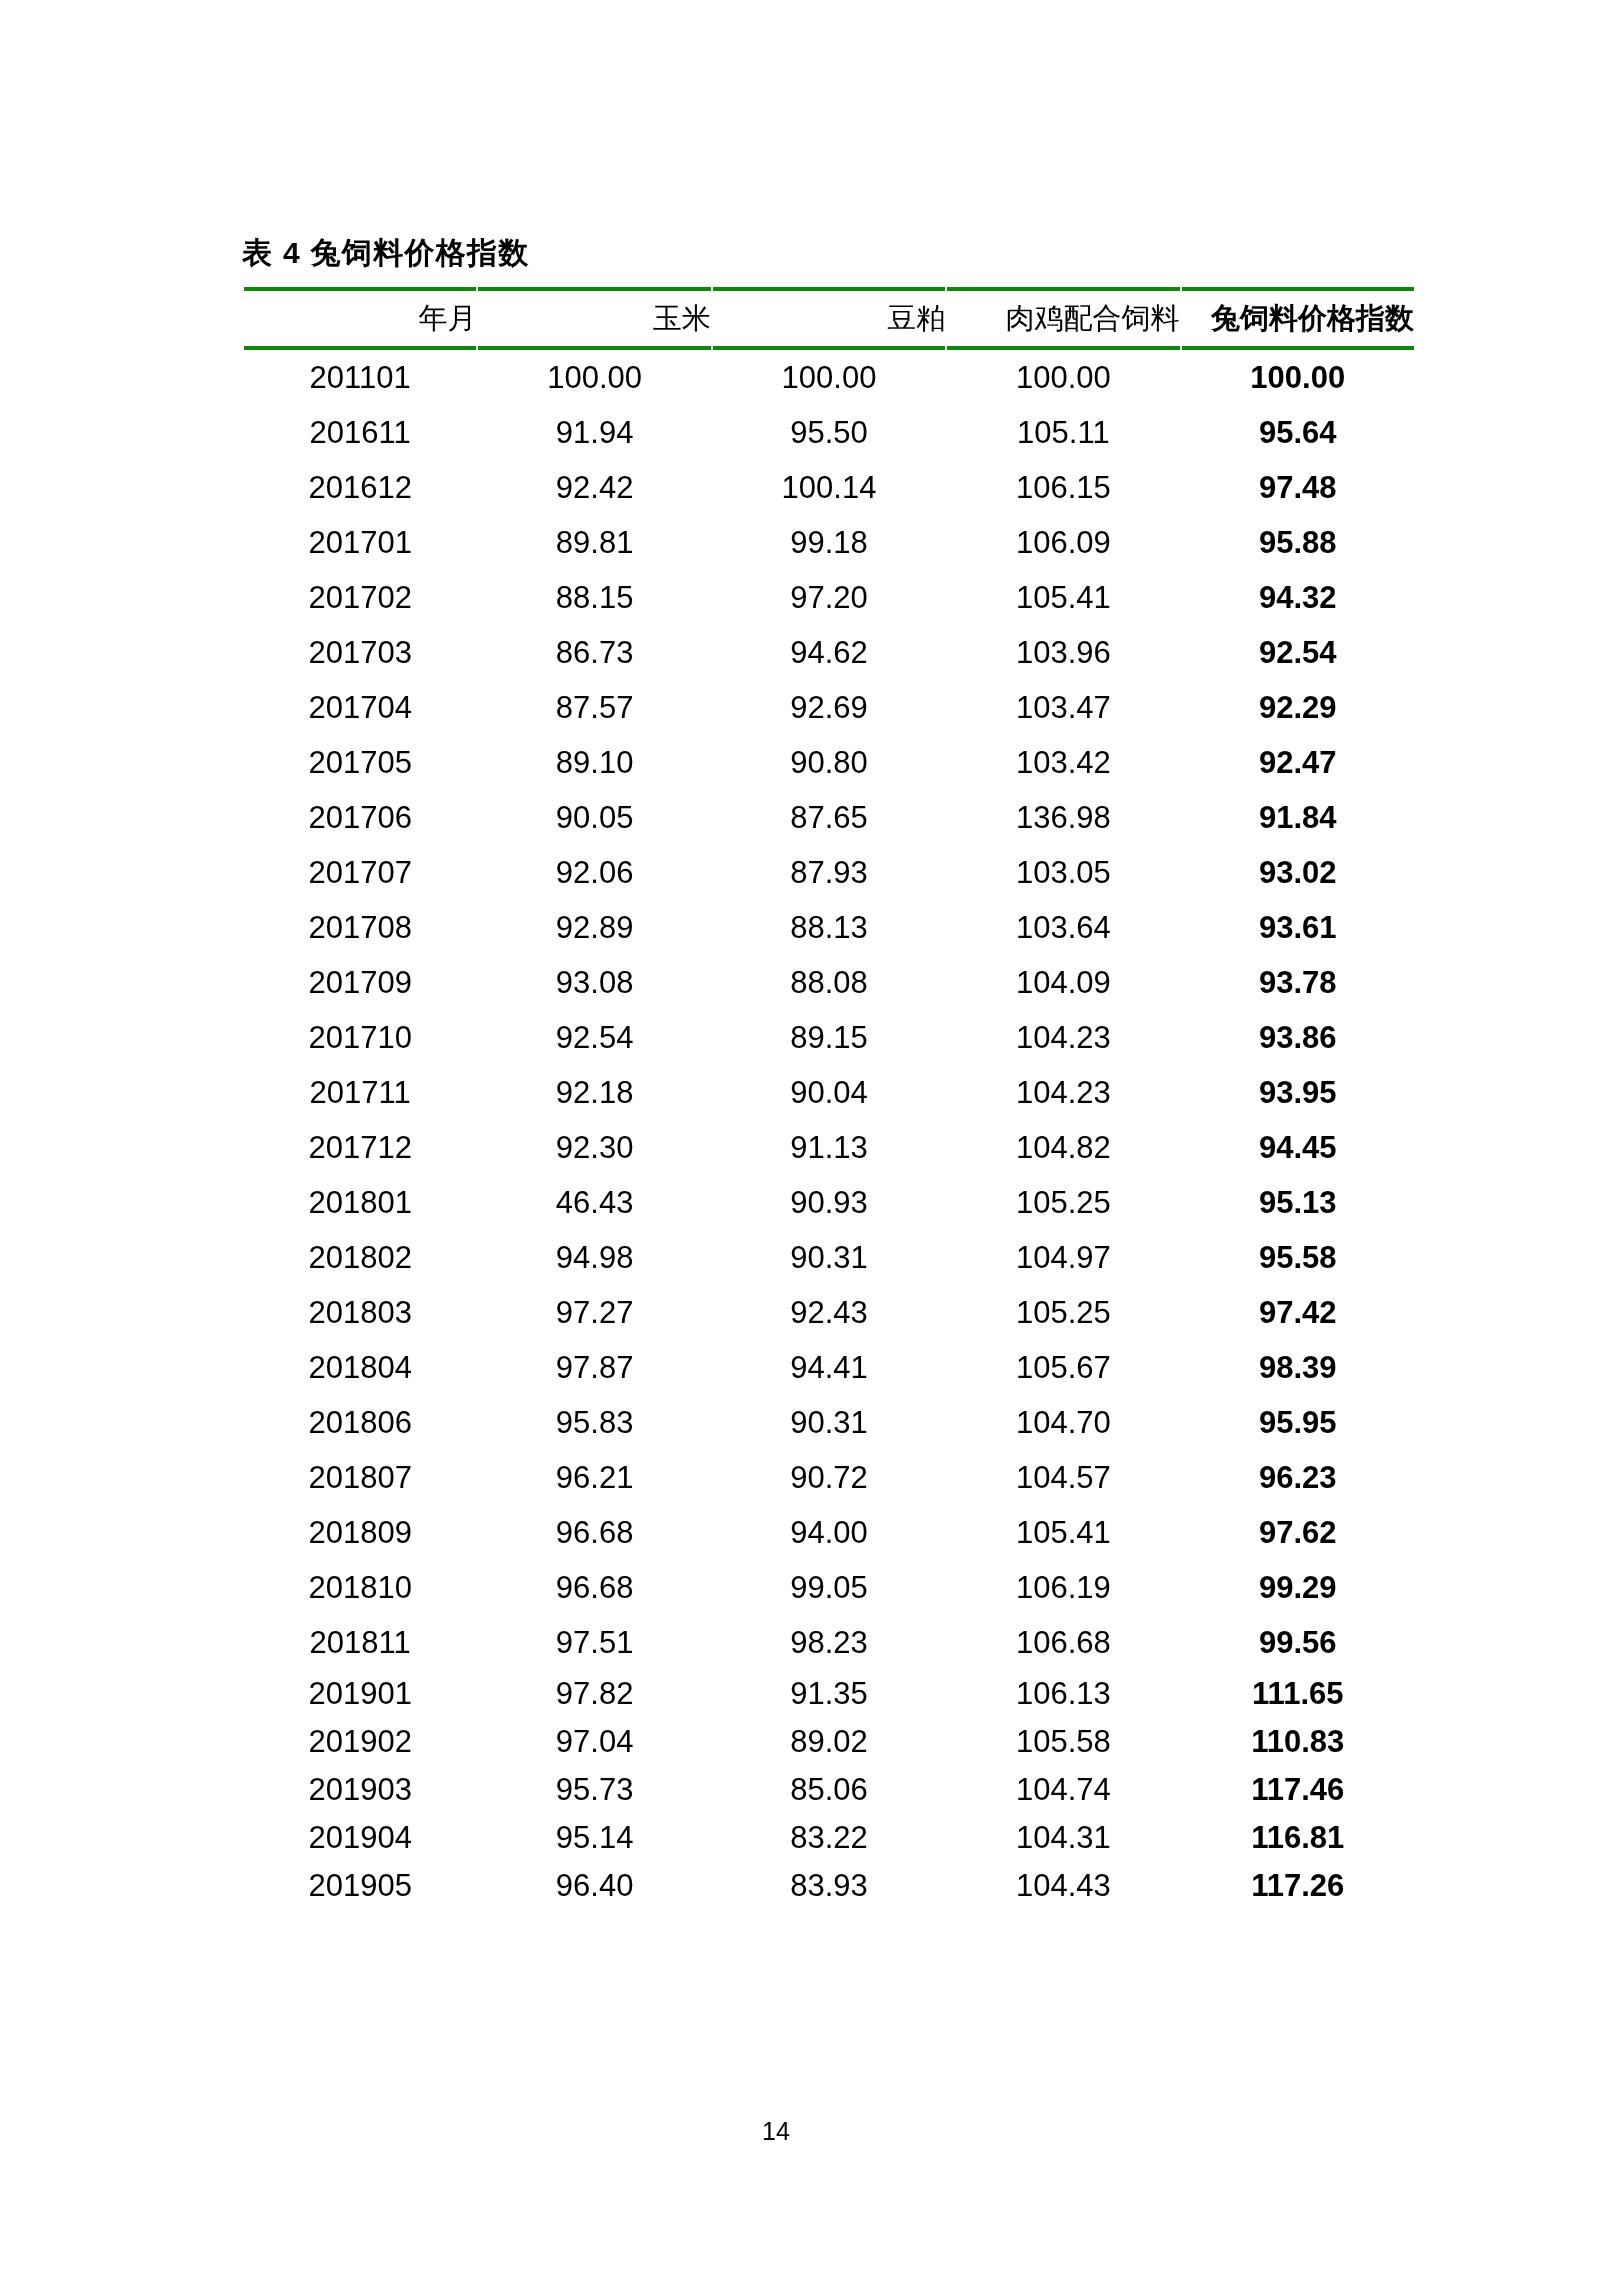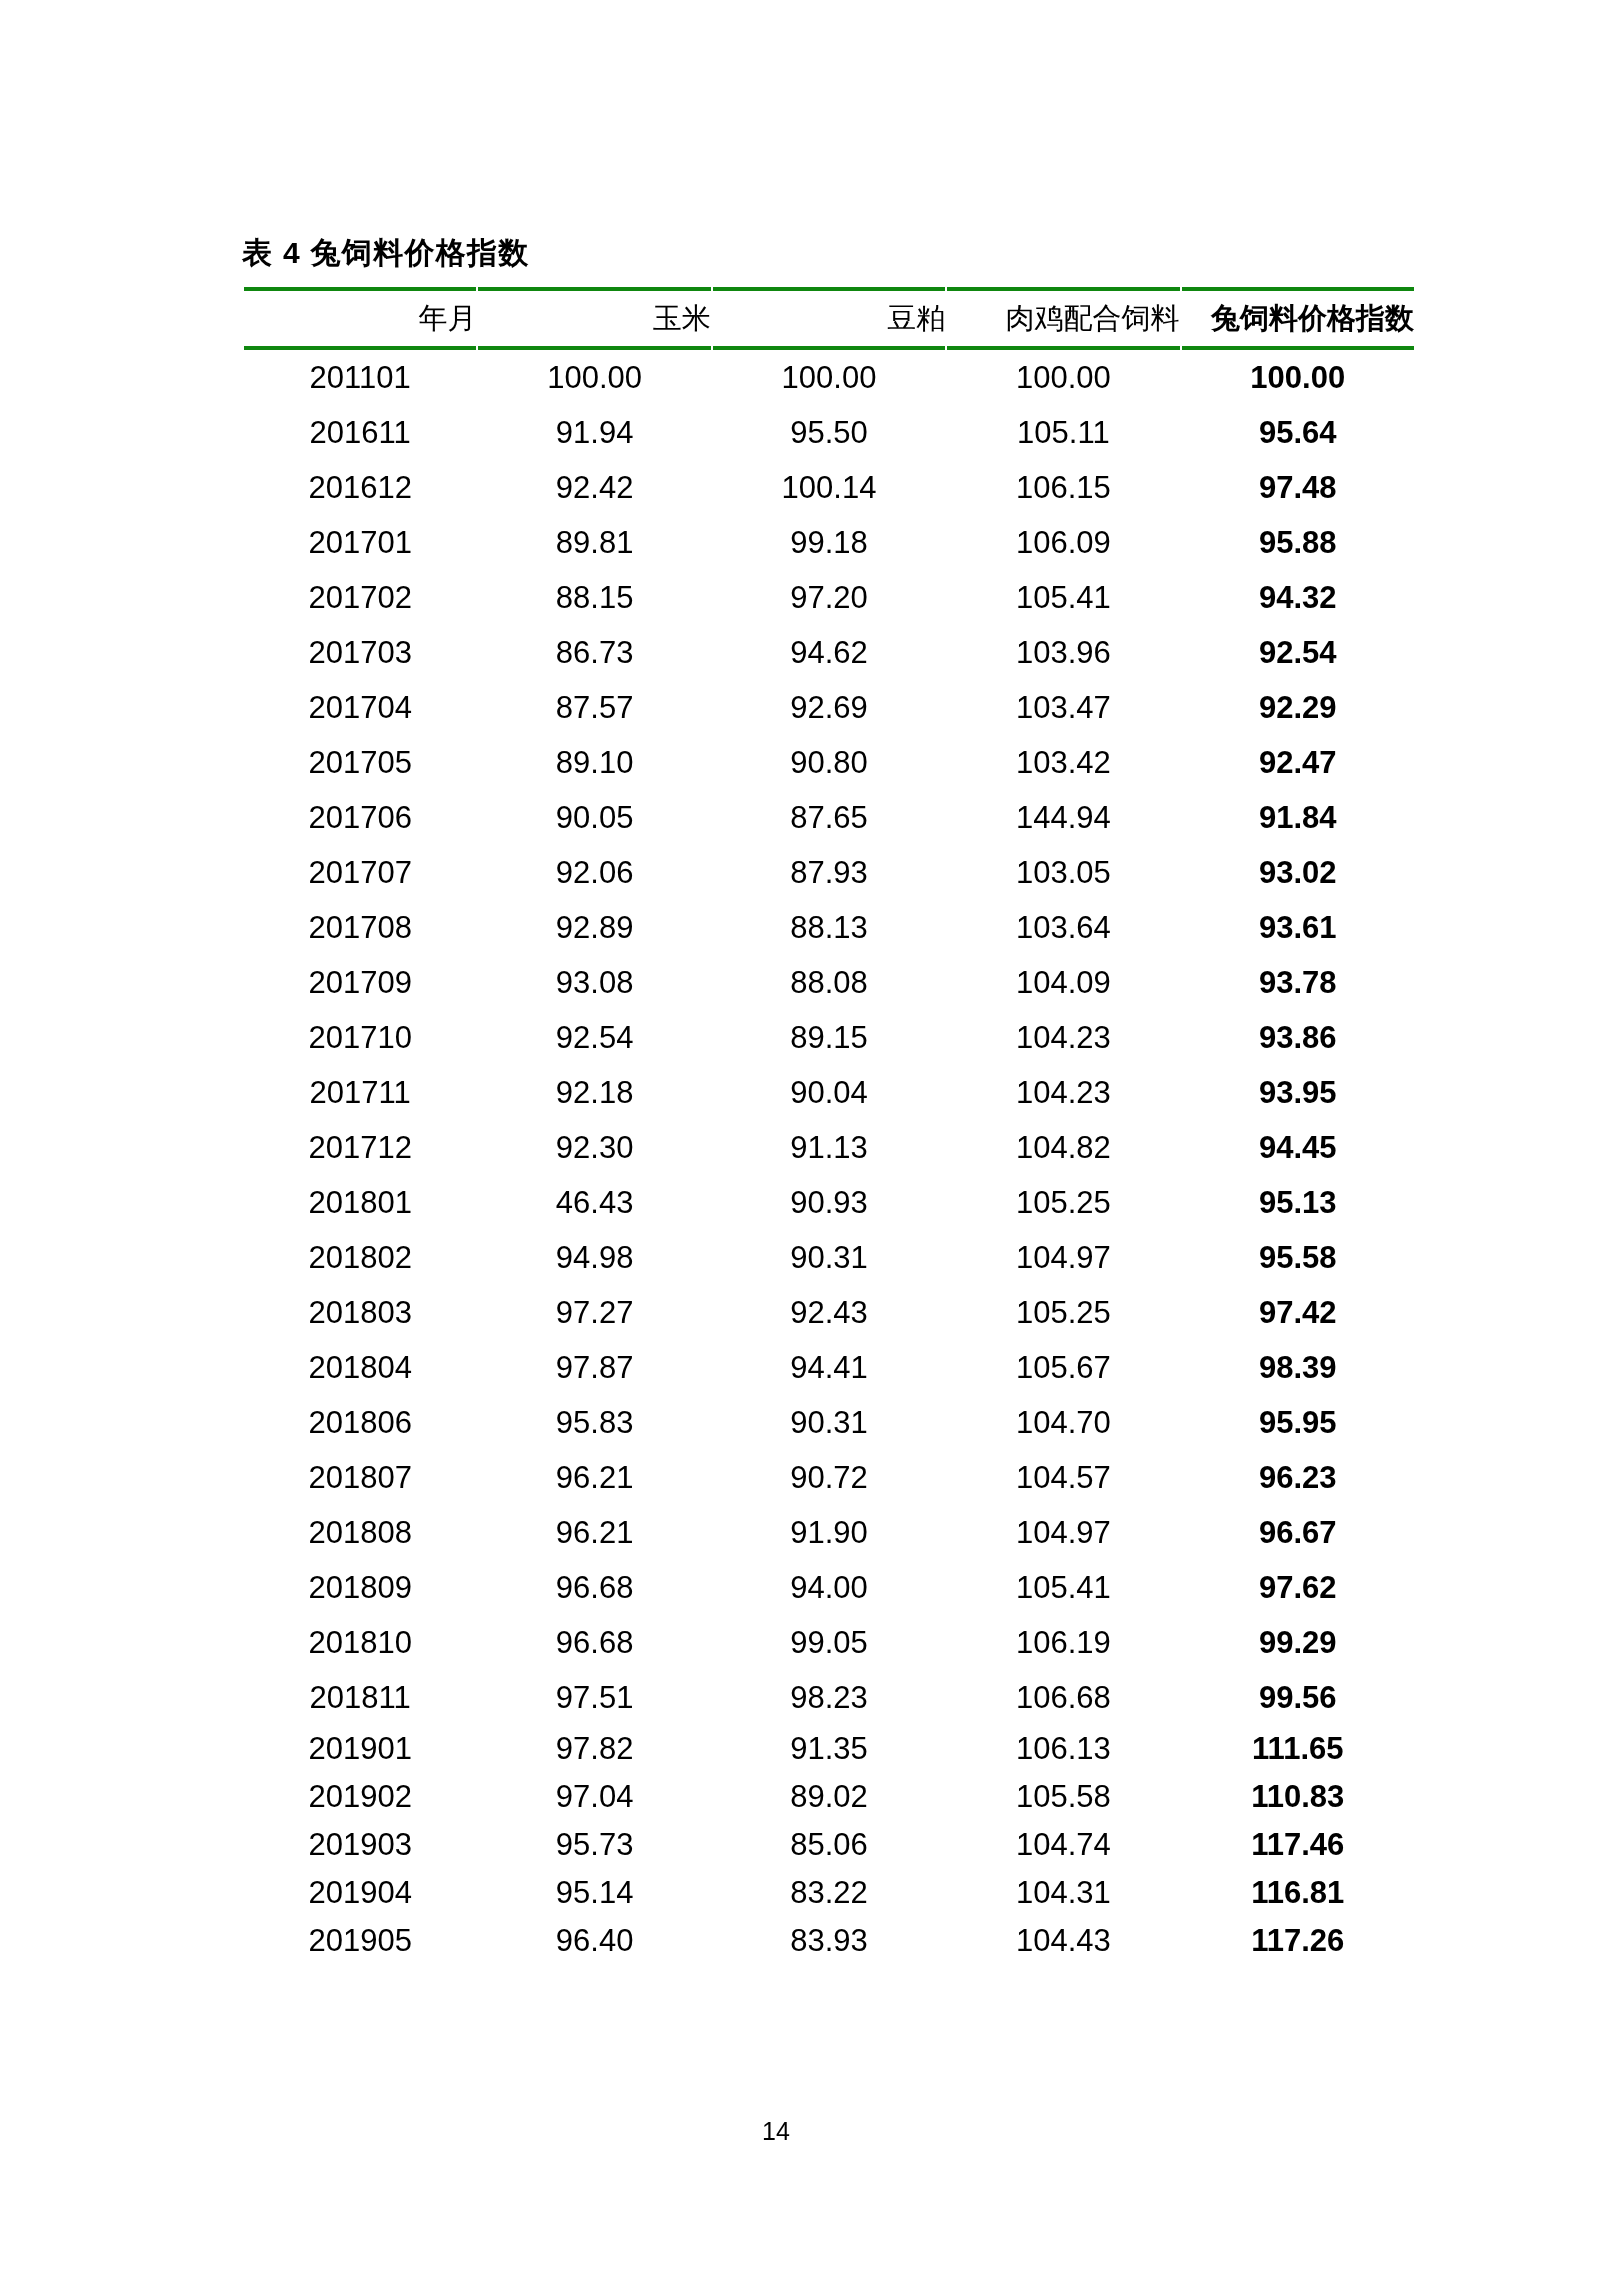--- a/index.html
+++ b/index.html
@@ -145,21 +145,21 @@
           <td>201705</td>
           <td>89.10</td>
           <td>90.80</td>
           <td>103.42</td>
           <td class="emph">92.47</td>
         </tr>
         <tr>
           <td>201706</td>
           <td>90.05</td>
           <td>87.65</td>
-          <td>144.94</td>
+          <td>136.98</td>
           <td class="emph">91.84</td>
         </tr>
         <tr>
           <td>201707</td>
           <td>92.06</td>
           <td>87.93</td>
           <td>103.05</td>
           <td class="emph">93.02</td>
         </tr>
         <tr>
@@ -233,27 +233,20 @@
           <td class="emph">95.95</td>
         </tr>
         <tr>
           <td>201807</td>
           <td>96.21</td>
           <td>90.72</td>
           <td>104.57</td>
           <td class="emph">96.23</td>
         </tr>
         <tr>
-          <td>201808</td>
-          <td>96.21</td>
-          <td>91.90</td>
-          <td>104.97</td>
-          <td class="emph">96.67</td>
-        </tr>
-        <tr>
           <td>201809</td>
           <td>96.68</td>
           <td>94.00</td>
           <td>105.41</td>
           <td class="emph">97.62</td>
         </tr>
         <tr>
           <td>201810</td>
           <td>96.68</td>
           <td>99.05</td>

